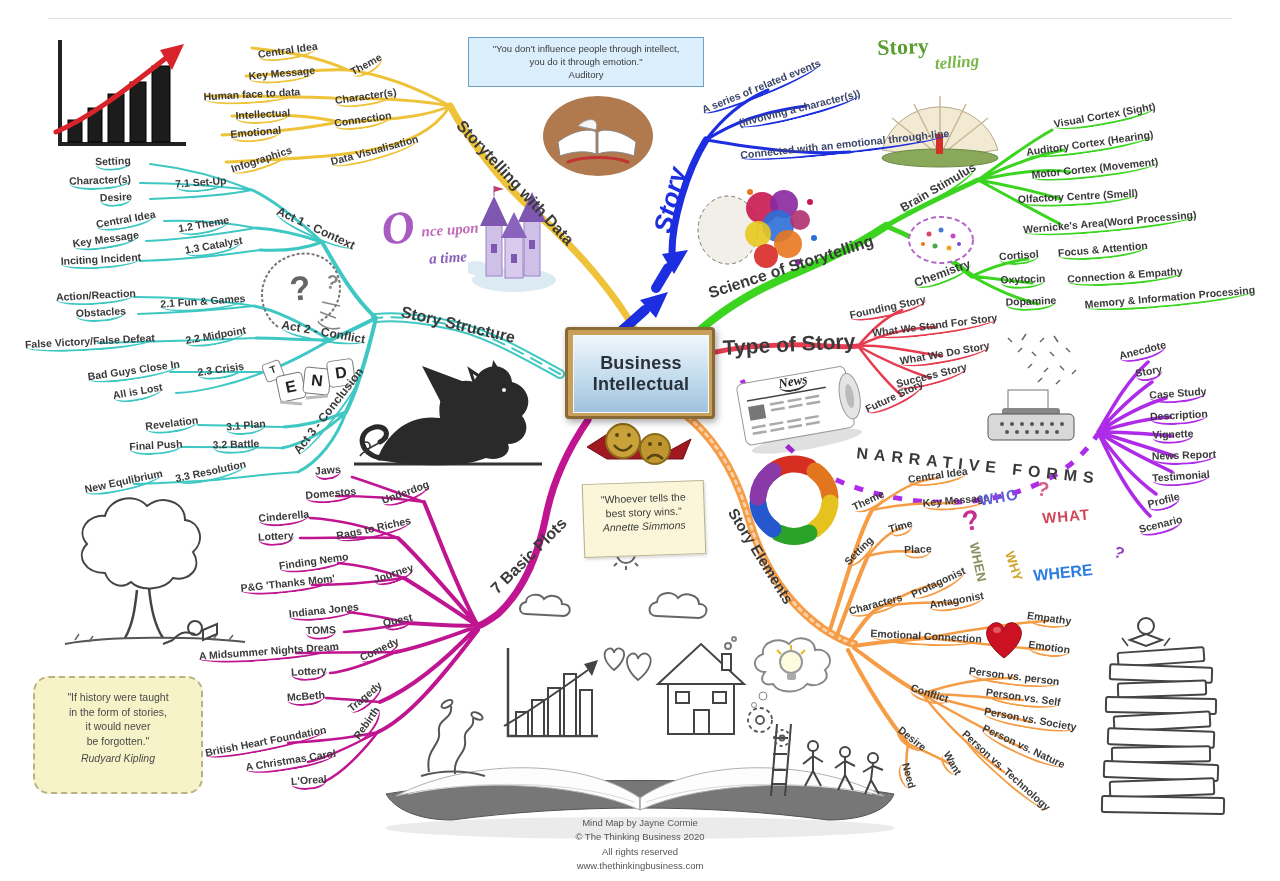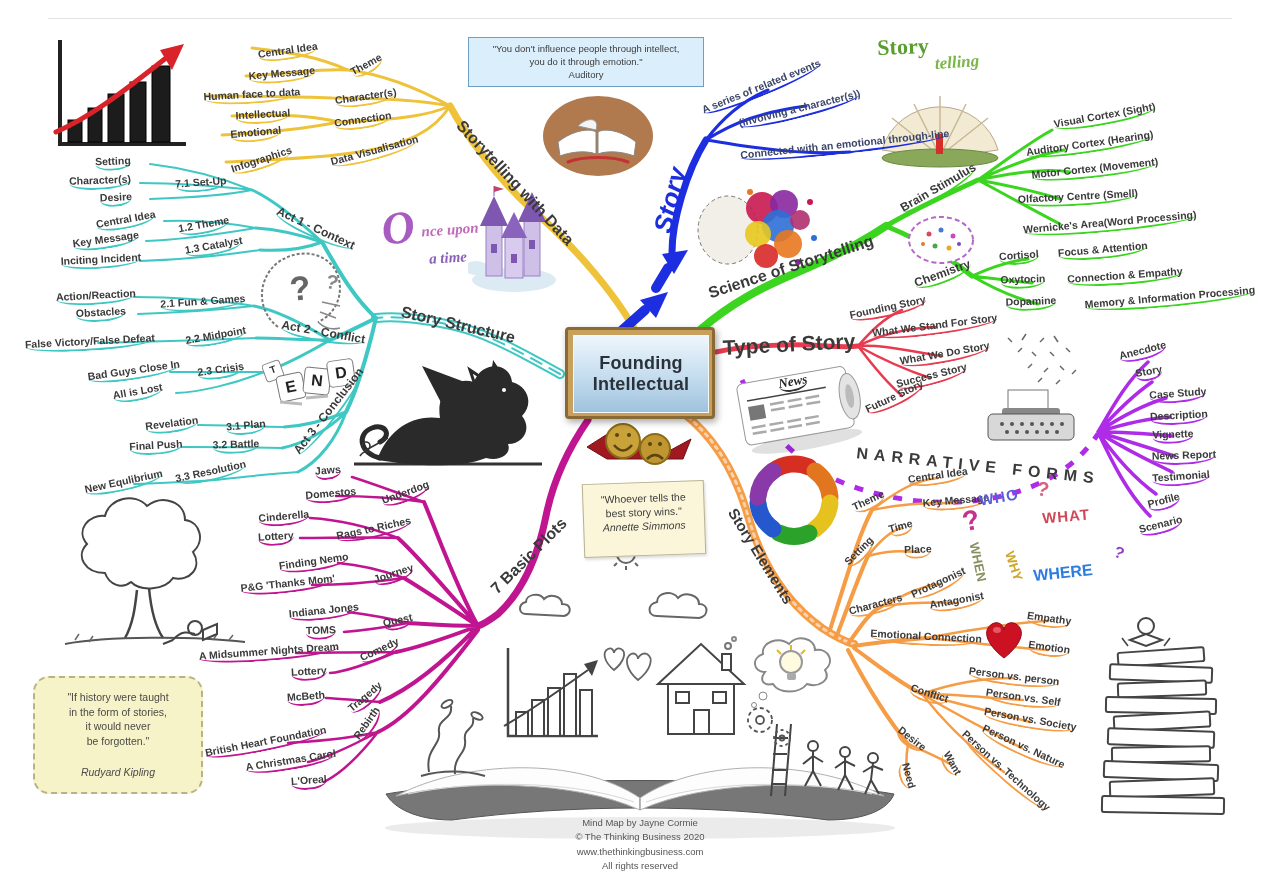--- a/index.html
+++ b/index.html
@@ -16,21 +16,21 @@
          font-weight:700;font-size:18px;color:#2b313b;letter-spacing:.2px;}
   .quote{position:absolute;z-index:4;box-sizing:border-box;text-align:center;color:#3c3c3c;}
   .qt{white-space:pre-line;}
   .aristotle{left:468px;top:37px;width:236px;height:50px;background:#dbeefb;border:1.6px solid #6f9fc4;
          font-size:9.5px;padding:5px 4px;line-height:1.35;}
   .simmons{left:583px;top:482px;width:122px;height:74px;background:#fbf6da;border:1px solid #b8b092;
          transform:rotate(-2deg);font-size:10.5px;padding:8px 4px;line-height:1.35;box-shadow:1px 2px 3px rgba(0,0,0,.15);}
   .simmons .qa{font-style:italic;}
   .kipling{left:33px;top:676px;width:170px;height:118px;background:#f7f3c8;border:2px dashed #b9b286;
          border-radius:16px;font-size:10.5px;padding:12px 6px;line-height:1.4;color:#4a4a4a;}
-  .kipling .qa{font-style:italic;margin-top:16px;}
+  .kipling .qa{font-style:italic;margin-top:2px;}
   .footer{position:absolute;left:0;top:816px;width:100%;text-align:center;font-size:9.5px;color:#555;
          line-height:1.5;z-index:4;}
   .edgeline{position:absolute;left:48px;top:18px;width:1184px;height:1px;background:#e2e2e2;z-index:0;}
 </style>
 </head>
 <body>
 
 <div id="stage">
   <div class="edgeline"></div>
 
@@ -368,21 +368,21 @@
 
   <svg class="illus" style="left:516px;top:588px" width="65" height="35" viewBox="0 0 65 35">
     <path d="M10,26 C2,26 2,16 10,14 C10,6 24,4 28,11 C34,5 46,8 46,16 C56,16 56,26 48,28 Z" fill="#ffffff" stroke="#666" stroke-width="2"></path>
   </svg>
   <svg class="illus" style="left:645px;top:586px" width="70" height="40" viewBox="0 0 70 40">
     <path d="M12,30 C2,30 2,18 12,16 C12,6 28,4 33,12 C40,5 54,9 54,18 C64,18 64,30 54,32 Z" fill="#ffffff" stroke="#666" stroke-width="2"></path>
   </svg>
 
   <div class="board" style="left:565px;top:327px;width:150px;height:92px">
     <div class="board-inner">
-      <div>Founding</div>
+      <div>Business</div>
       <div>Intellectual</div>
     </div>
   </div>
 
   <div class="quote aristotle">
     <div class="qt">"You don't influence people through intellect,
 you do it through emotion."</div>
     <div class="qa">Auditory</div>
   </div>
   <div class="quote simmons">
@@ -394,22 +394,22 @@
     <div class="qt">"If history were taught
 in the form of stories,
 it would never
 be forgotten."</div>
     <div class="qa">Rudyard Kipling</div>
   </div>
 
   <div class="footer">
     <div>Mind Map by Jayne Cormie</div>
     <div>© The Thinking Business 2020</div>
+    <div>All rights reserved</div>
     <div>www.thethinkingbusiness.com</div>
-    <div>All rights reserved</div>
   </div>
 
   <div id="labels">
       <span class="lbl" style="left: 515px; top: 183px; transform: translate(-50%, -50%) rotate(47deg); font-size: 16px; color: rgb(58, 58, 58); font-weight: 700;">Storytelling with Data</span>
       <span class="lbl" style="left: 670px; top: 200px; transform: translate(-50%, -50%) rotate(-76deg); font-size: 26px; color: rgb(28, 46, 224); font-weight: 800; font-style: italic;">Story</span>
       <span class="lbl" style="left: 791px; top: 267px; transform: translate(-50%, -50%) rotate(-18deg); font-size: 16px; color: rgb(58, 58, 58); font-weight: 700;">Science of Storytelling</span>
       <span class="lbl" style="left: 789px; top: 344px; transform: translate(-50%, -50%) rotate(-3deg); font-size: 21px; color: rgb(58, 58, 58); font-weight: 700;">Type of Story</span>
       <span class="lbl" style="left: 978px; top: 466px; transform: translate(-50%, -50%) rotate(6deg); font-size: 16px; color: rgb(58, 58, 58); font-weight: 700; letter-spacing: 6px;">NARRATIVE FORMS</span>
       <span class="lbl" style="left: 761px; top: 556px; transform: translate(-50%, -50%) rotate(58deg); font-size: 15px; color: rgb(58, 58, 58); font-weight: 700;">Story Elements</span>
       <span class="lbl" style="left: 529px; top: 556px; transform: translate(-50%, -50%) rotate(-45deg); font-size: 16px; color: rgb(58, 58, 58); font-weight: 700;">7 Basic Plots</span>

